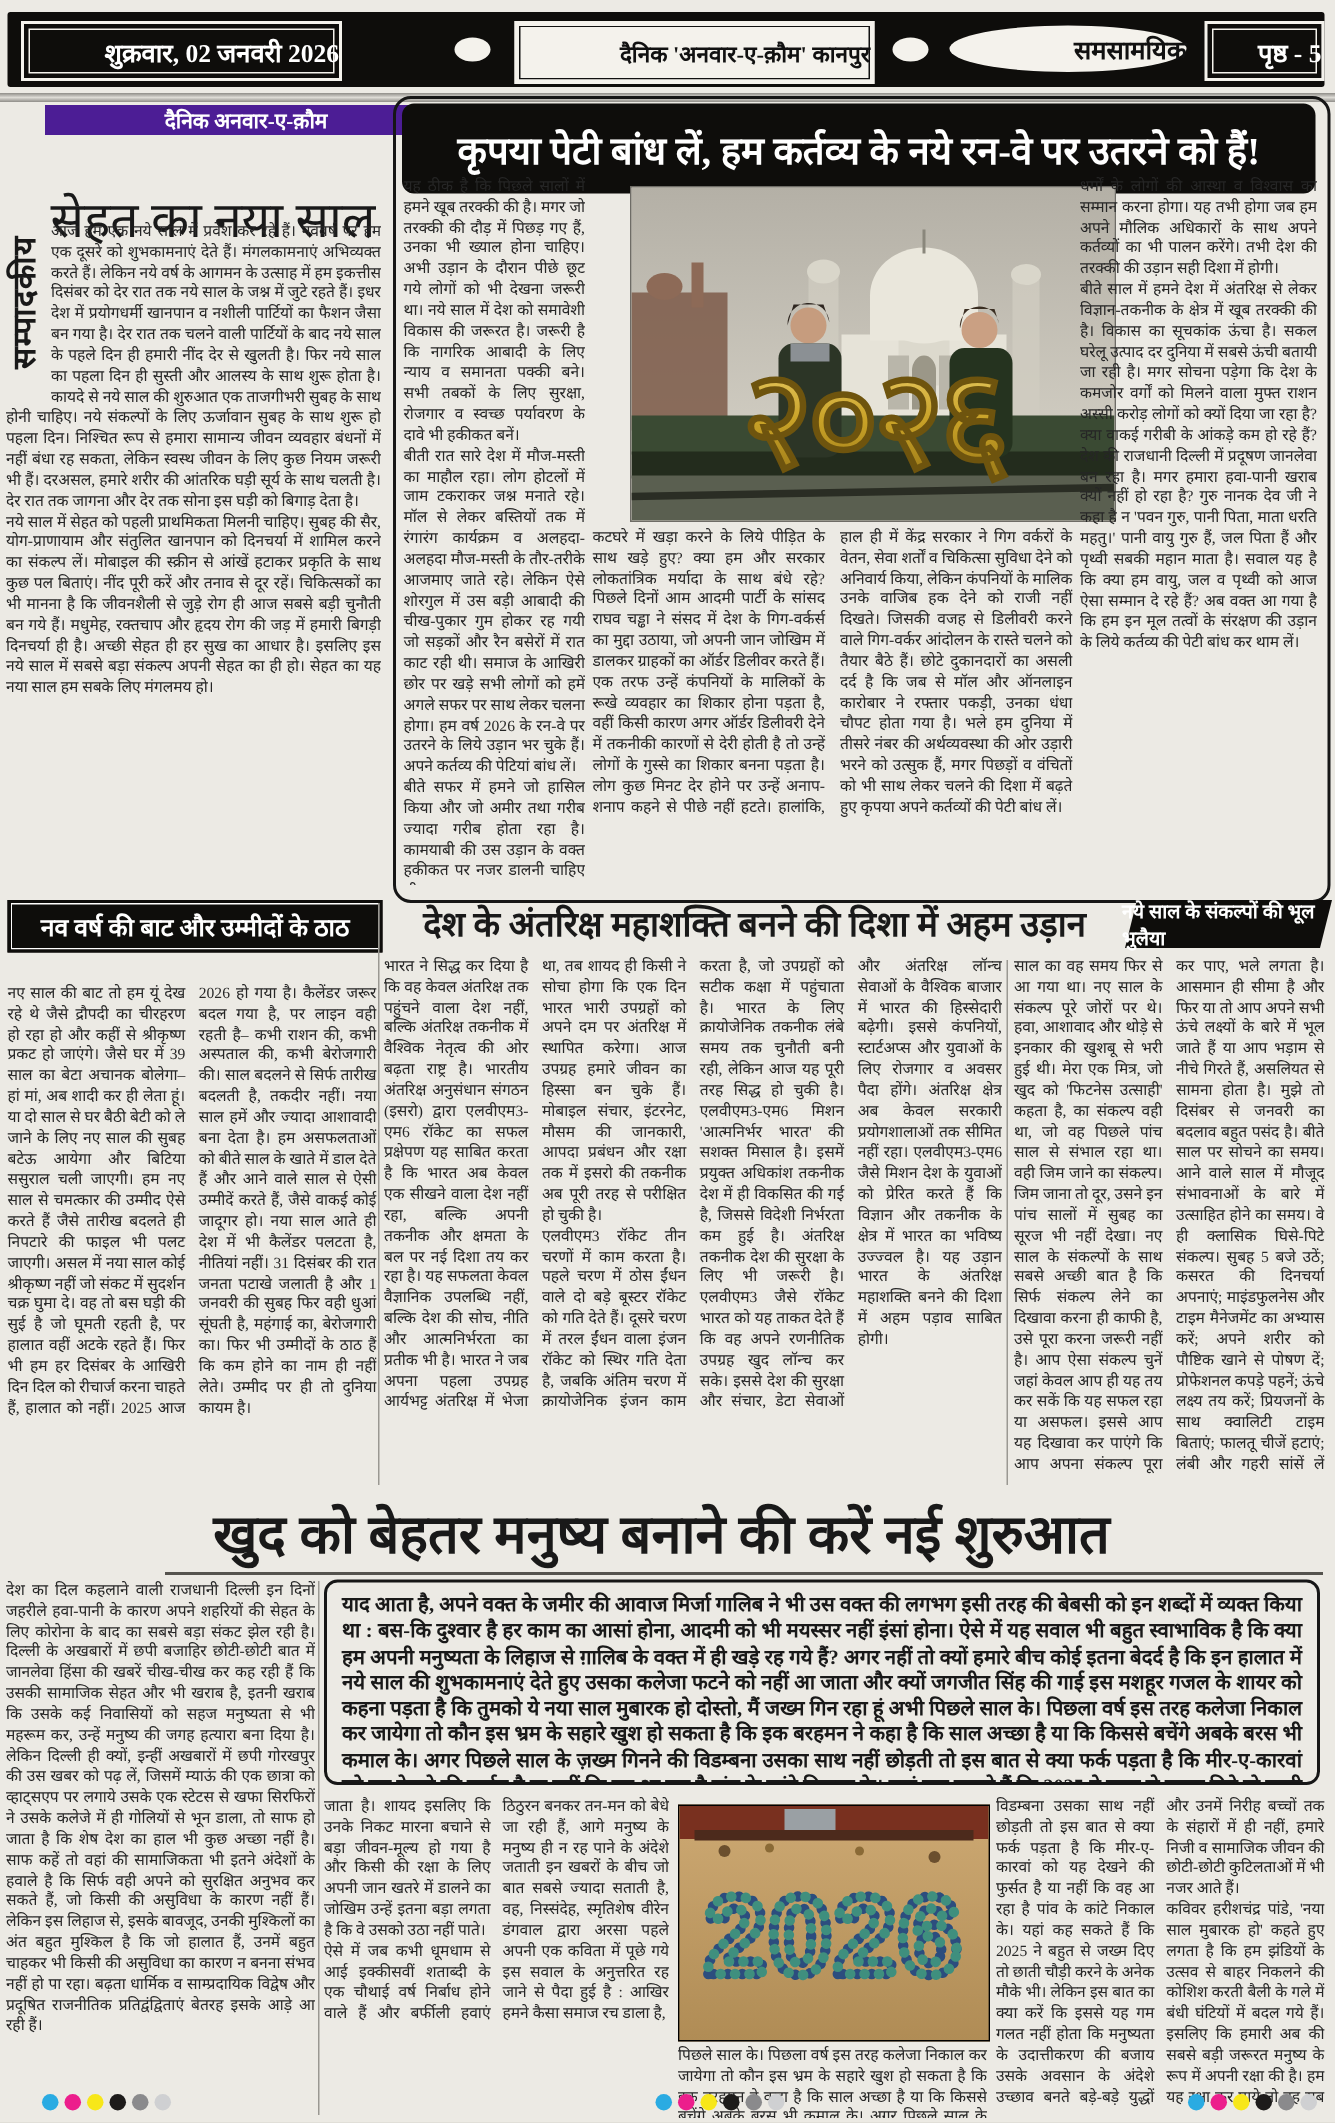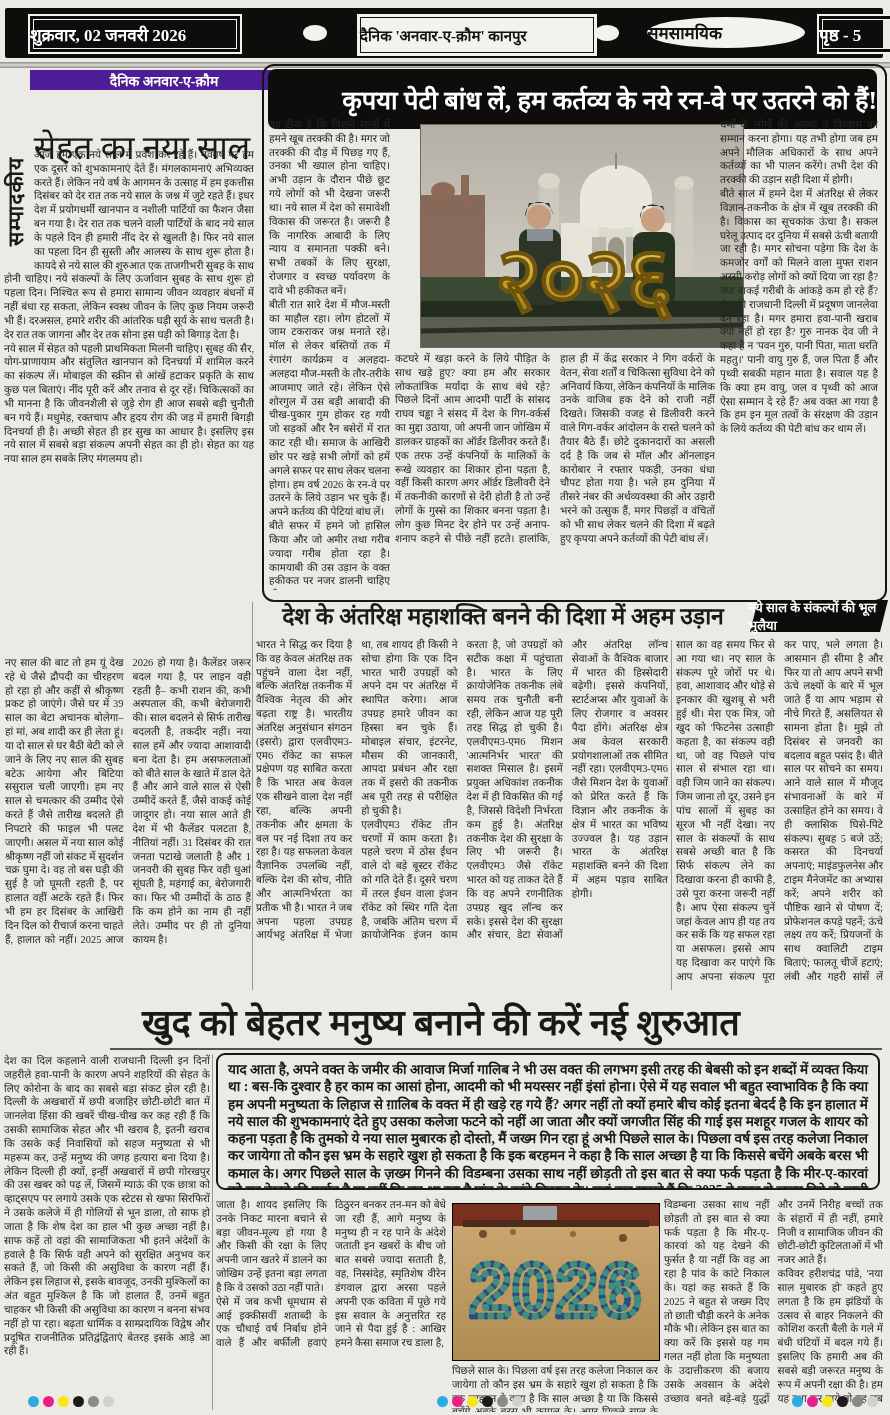--- a/index.html
+++ b/index.html
@@ -1,40 +1,40 @@
 <!DOCTYPE html>
 <html><head>
 <meta charset="utf-8">
 <style>
   html,body{margin:0;padding:0;}
   body{background:#cfccc6;font-family:"Liberation Serif","DejaVu Serif",serif;}
   #page{position:relative;width:890px;height:1415px;background:#eceae4;overflow:hidden;color:#191919;}
   .abs{position:absolute;}
   
   .hdr{left:5px;top:8px;width:878px;height:50px;background:#0e0d0b;border-radius:2px;}
-  .hdr-box{position:absolute;display:flex;align-items:center;justify-content:flex-start;font-weight:bold;margin-left:14px;}
+  .hdr-box{position:absolute;display:flex;align-items:center;justify-content:flex-end;font-weight:bold;}
   .date-box{left:9px;top:6px;width:210px;height:36px;border:2px solid #f4f2ec;box-shadow:inset 0 0 0 3px #0e0d0b, inset 0 0 0 4px #f4f2ec;color:#fff;font-size:17px;}
   .hdr-dot{position:absolute;background:#f4f2ec;border-radius:50%;}
   .masthead-box{left:338px;top:6px;width:234px;height:36px;background:#f4f2ec;color:#111;font-size:15px;box-shadow:inset 0 0 0 1px #111;border:3px solid #f4f2ec;}
   .section-oval{left:628px;top:9px;width:158px;height:31px;background:#f4f2ec;color:#111;border-radius:50%;font-size:17px;}
   .page-box{left:798px;top:6px;width:76px;height:36px;border:2px solid #f4f2ec;box-shadow:inset 0 0 0 3px #0e0d0b, inset 0 0 0 4px #f4f2ec;color:#fff;font-size:17px;}
   .hdr-rule{left:0;top:62px;width:890px;height:6px;background:linear-gradient(#8f8d88,#dddbd5 50%,#8f8d88);}
   
   .bodytxt{font-size:10.4px;line-height:1.33;text-align:justify;white-space:pre-line;overflow:hidden;color:#262626;}
   .vrule{background:#9a9892;width:1px;}
   
   .ed-kicker{left:30px;top:70px;width:222px;height:20px;background:#4c1d95;color:#fff;font-weight:bold;font-size:14px;display:flex;align-items:center;justify-content:center;padding-left:23px;}
   .ed-kicker:after{content:"";position:absolute;right:-8px;top:0;border-left:8px solid #0e0d0b;border-bottom:22px solid transparent;}
   .ed-side{left:2px;top:96px;width:28px;height:210px;writing-mode:vertical-rl;transform:rotate(180deg);font-weight:bold;font-size:21px;text-align:center;letter-spacing:1px;}
   .ed-head{left:30px;top:94px;width:224px;height:48px;font-size:33px;font-weight:normal;text-align:center;line-height:1.1;margin-top:36px;}
   .ed-body{left:4px;top:148px;width:250px;height:448px;}
   .ed-spacer{float:left;width:30px;height:112px;}
   
   .lead-box{left:262px;top:64px;width:621px;height:534px;border:2px solid #161616;border-radius:12px;}
-  .lead-head{left:268px;top:69px;width:609px;height:60px;background:#0e0d0b;border-radius:8px;color:#fff;font-weight:bold;font-size:25.5px;display:flex;align-items:center;justify-content:flex-end;}
+  .lead-head{left:268px;top:69px;width:609px;height:60px;background:#0e0d0b;border-radius:8px;color:#fff;font-weight:bold;font-size:25.5px;display:flex;align-items:center;justify-content:center;}
   .lead-colL{left:269px;top:118px;width:121px;height:472px;}
   .lead-colM{left:395px;top:352px;width:320px;height:238px;column-count:2;column-gap:10px;}
   .lead-colR{left:720px;top:118px;width:158px;height:472px;}
   .lead-photo{left:394px;top:124px;width:322px;height:222px;border:1px solid #6e6c66;background:#cfcbc1;margin-left:26px;}
   
   .nv-bar{left:5px;top:600px;width:246px;height:31px;background:#0e0d0b;color:#fff;font-weight:bold;font-size:16.5px;display:flex;align-items:center;justify-content:center;box-shadow:inset 0 0 0 1px #fff;border:2px solid #0e0d0b;}
   .nv-body{left:5px;top:656px;width:246px;height:352px;column-count:2;column-gap:9px;}
   .sp-head{left:256px;top:599px;width:494px;height:36px;font-size:23px;font-weight:bold;text-align:center;line-height:36px;white-space:nowrap;overflow:hidden;}
   .sp-body{left:256px;top:638px;width:412px;height:352px;column-count:4;column-gap:9px;}
   .rs-bar{left:754px;top:600px;width:130px;height:32px;background:#0e0d0b;transform:skewX(-14deg);}
@@ -140,20 +140,23 @@
     </svg>
   </div>
 
   <div class="abs bodytxt lead-colL">यह ठीक है कि पिछले सालों में हमने खूब तरक्की की है। मगर जो तरक्की की दौड़ में पिछड़ गए हैं, उनका भी ख्याल होना चाहिए। अभी उड़ान के दौरान पीछे छूट गये लोगों को भी देखना जरूरी था। नये साल में देश को समावेशी विकास की जरूरत है। जरूरी है कि नागरिक आबादी के लिए न्याय व समानता पक्की बने। सभी तबकों के लिए सुरक्षा, रोजगार व स्वच्छ पर्यावरण के दावे भी हकीकत बनें।
 बीती रात सारे देश में मौज-मस्ती का माहौल रहा। लोग होटलों में जाम टकराकर जश्न मनाते रहे। मॉल से लेकर बस्तियों तक में रंगारंग कार्यक्रम व अलहदा-अलहदा मौज-मस्ती के तौर-तरीके आजमाए जाते रहे। लेकिन ऐसे शोरगुल में उस बड़ी आबादी की चीख-पुकार गुम होकर रह गयी जो सड़कों और रैन बसेरों में रात काट रही थी। समाज के आखिरी छोर पर खड़े सभी लोगों को हमें अगले सफर पर साथ लेकर चलना होगा। हम वर्ष 2026 के रन-वे पर उतरने के लिये उड़ान भर चुके हैं। अपने कर्तव्य की पेटियां बांध लें।
 बीते सफर में हमने जो हासिल किया और जो अमीर तथा गरीब ज्यादा गरीब होता रहा है। कामयाबी की उस उड़ान के वक्त हकीकत पर नजर डालनी चाहिए थी।</div>
   <div class="abs bodytxt lead-colM">कटघरे में खड़ा करने के लिये पीड़ित के साथ खड़े हुए? क्या हम और सरकार लोकतांत्रिक मर्यादा के साथ बंधे रहे? पिछले दिनों आम आदमी पार्टी के सांसद राघव चड्ढा ने संसद में देश के गिग-वर्कर्स का मुद्दा उठाया, जो अपनी जान जोखिम में डालकर ग्राहकों का ऑर्डर डिलीवर करते हैं। एक तरफ उन्हें कंपनियों के मालिकों के रूखे व्यवहार का शिकार होना पड़ता है, वहीं किसी कारण अगर ऑर्डर डिलीवरी देने में तकनीकी कारणों से देरी होती है तो उन्हें लोगों के गुस्से का शिकार बनना पड़ता है। लोग कुछ मिनट देर होने पर उन्हें अनाप-शनाप कहने से पीछे नहीं हटते। हालांकि, हाल ही में केंद्र सरकार ने गिग वर्करों के वेतन, सेवा शर्तों व चिकित्सा सुविधा देने को अनिवार्य किया, लेकिन कंपनियों के मालिक उनके वाजिब हक देने को राजी नहीं दिखते। जिसकी वजह से डिलीवरी करने वाले गिग-वर्कर आंदोलन के रास्ते चलने को तैयार बैठे हैं। छोटे दुकानदारों का असली दर्द है कि जब से मॉल और ऑनलाइन कारोबार ने रफ्तार पकड़ी, उनका धंधा चौपट होता गया है। भले हम दुनिया में तीसरे नंबर की अर्थव्यवस्था की ओर उड़ारी भरने को उत्सुक हैं, मगर पिछड़ों व वंचितों को भी साथ लेकर चलने की दिशा में बढ़ते हुए कृपया अपने कर्तव्यों की पेटी बांध लें।</div>
   <div class="abs bodytxt lead-colR">धर्मों के लोगों की आस्था व विश्वास का सम्मान करना होगा। यह तभी होगा जब हम अपने मौलिक अधिकारों के साथ अपने कर्तव्यों का भी पालन करेंगे। तभी देश की तरक्की की उड़ान सही दिशा में होगी।
 बीते साल में हमने देश में अंतरिक्ष से लेकर विज्ञान-तकनीक के क्षेत्र में खूब तरक्की की है। विकास का सूचकांक ऊंचा है। सकल घरेलू उत्पाद दर दुनिया में सबसे ऊंची बतायी जा रही है। मगर सोचना पड़ेगा कि देश के कमजोर वर्गों को मिलने वाला मुफ्त राशन अस्सी करोड़ लोगों को क्यों दिया जा रहा है? क्या वाकई गरीबी के आंकड़े कम हो रहे हैं? देश की राजधानी दिल्ली में प्रदूषण जानलेवा बन रहा है। मगर हमारा हवा-पानी खराब क्यों नहीं हो रहा है? गुरु नानक देव जी ने कहा है न 'पवन गुरु, पानी पिता, माता धरति महतु।' पानी वायु गुरु हैं, जल पिता हैं और पृथ्वी सबकी महान माता है। सवाल यह है कि क्या हम वायु, जल व पृथ्वी को आज ऐसा सम्मान दे रहे हैं? अब वक्त आ गया है कि हम इन मूल तत्वों के संरक्षण की उड़ान के लिये कर्तव्य की पेटी बांध कर थाम लें।</div>
 
+  <div class="abs nv-bar">
+      <span>नव वर्ष की बाट और उम्मीदों के ठाठ</span>
+    </div>
   <div class="abs bodytxt nv-body">नए साल की बाट तो हम यूं देख रहे थे जैसे द्रौपदी का चीरहरण हो रहा हो और कहीं से श्रीकृष्ण प्रकट हो जाएंगे। जैसे घर में 39 साल का बेटा अचानक बोलेगा– हां मां, अब शादी कर ही लेता हूं। या दो साल से घर बैठी बेटी को ले जाने के लिए नए साल की सुबह बटेऊ आयेगा और बिटिया ससुराल चली जाएगी। हम नए साल से चमत्कार की उम्मीद ऐसे करते हैं जैसे तारीख बदलते ही निपटारे की फाइल भी पलट जाएगी। असल में नया साल कोई श्रीकृष्ण नहीं जो संकट में सुदर्शन चक्र घुमा दे। वह तो बस घड़ी की सुई है जो घूमती रहती है, पर हालात वहीं अटके रहते हैं। फिर भी हम हर दिसंबर के आखिरी दिन दिल को रीचार्ज करना चाहते हैं, हालात को नहीं। 2025 आज 2026 हो गया है। कैलेंडर जरूर बदल गया है, पर लाइन वही रहती है– कभी राशन की, कभी अस्पताल की, कभी बेरोजगारी की। साल बदलने से सिर्फ तारीख बदलती है, तकदीर नहीं। नया साल हमें और ज्यादा आशावादी बना देता है। हम असफलताओं को बीते साल के खाते में डाल देते हैं और आने वाले साल से ऐसी उम्मीदें करते हैं, जैसे वाकई कोई जादूगर हो। नया साल आते ही देश में भी कैलेंडर पलटता है, नीतियां नहीं। 31 दिसंबर की रात जनता पटाखे जलाती है और 1 जनवरी की सुबह फिर वही धुआं सूंघती है, महंगाई का, बेरोजगारी का। फिर भी उम्मीदों के ठाठ हैं कि कम होने का नाम ही नहीं लेते। उम्मीद पर ही तो दुनिया कायम है।</div>
 
   <div class="abs vrule" style="left:252px;top:602px;height:388px;"></div>
 
   <div class="abs sp-head">देश के अंतरिक्ष महाशक्ति बनने की दिशा में अहम उड़ान</div>
   <div class="abs bodytxt sp-body">भारत ने सिद्ध कर दिया है कि वह केवल अंतरिक्ष तक पहुंचने वाला देश नहीं, बल्कि अंतरिक्ष तकनीक में वैश्विक नेतृत्व की ओर बढ़ता राष्ट्र है। भारतीय अंतरिक्ष अनुसंधान संगठन (इसरो) द्वारा एलवीएम3-एम6 रॉकेट का सफल प्रक्षेपण यह साबित करता है कि भारत अब केवल एक सीखने वाला देश नहीं रहा, बल्कि अपनी तकनीक और क्षमता के बल पर नई दिशा तय कर रहा है। यह सफलता केवल वैज्ञानिक उपलब्धि नहीं, बल्कि देश की सोच, नीति और आत्मनिर्भरता का प्रतीक भी है। भारत ने जब अपना पहला उपग्रह आर्यभट्ट अंतरिक्ष में भेजा था, तब शायद ही किसी ने सोचा होगा कि एक दिन भारत भारी उपग्रहों को अपने दम पर अंतरिक्ष में स्थापित करेगा। आज उपग्रह हमारे जीवन का हिस्सा बन चुके हैं। मोबाइल संचार, इंटरनेट, मौसम की जानकारी, आपदा प्रबंधन और रक्षा तक में इसरो की तकनीक अब पूरी तरह से परीक्षित हो चुकी है।
 एलवीएम3 रॉकेट तीन चरणों में काम करता है। पहले चरण में ठोस ईंधन वाले दो बड़े बूस्टर रॉकेट को गति देते हैं। दूसरे चरण में तरल ईंधन वाला इंजन रॉकेट को स्थिर गति देता है, जबकि अंतिम चरण में क्रायोजेनिक इंजन काम करता है, जो उपग्रहों को सटीक कक्षा में पहुंचाता है। भारत के लिए क्रायोजेनिक तकनीक लंबे समय तक चुनौती बनी रही, लेकिन आज यह पूरी तरह सिद्ध हो चुकी है। एलवीएम3-एम6 मिशन 'आत्मनिर्भर भारत' की सशक्त मिसाल है। इसमें प्रयुक्त अधिकांश तकनीक देश में ही विकसित की गई है, जिससे विदेशी निर्भरता कम हुई है। अंतरिक्ष तकनीक देश की सुरक्षा के लिए भी जरूरी है। एलवीएम3 जैसे रॉकेट भारत को यह ताकत देते हैं कि वह अपने रणनीतिक उपग्रह खुद लॉन्च कर सके। इससे देश की सुरक्षा और संचार, डेटा सेवाओं और अंतरिक्ष लॉन्च सेवाओं के वैश्विक बाजार में भारत की हिस्सेदारी बढ़ेगी। इससे कंपनियों, स्टार्टअप्स और युवाओं के लिए रोजगार व अवसर पैदा होंगे। अंतरिक्ष क्षेत्र अब केवल सरकारी प्रयोगशालाओं तक सीमित नहीं रहा। एलवीएम3-एम6 जैसे मिशन देश के युवाओं को प्रेरित करते हैं कि विज्ञान और तकनीक के क्षेत्र में भारत का भविष्य उज्ज्वल है। यह उड़ान भारत के अंतरिक्ष महाशक्ति बनने की दिशा में अहम पड़ाव साबित होगी।</div>
 
   <div class="abs vrule" style="left:671px;top:640px;height:350px;"></div>
 

